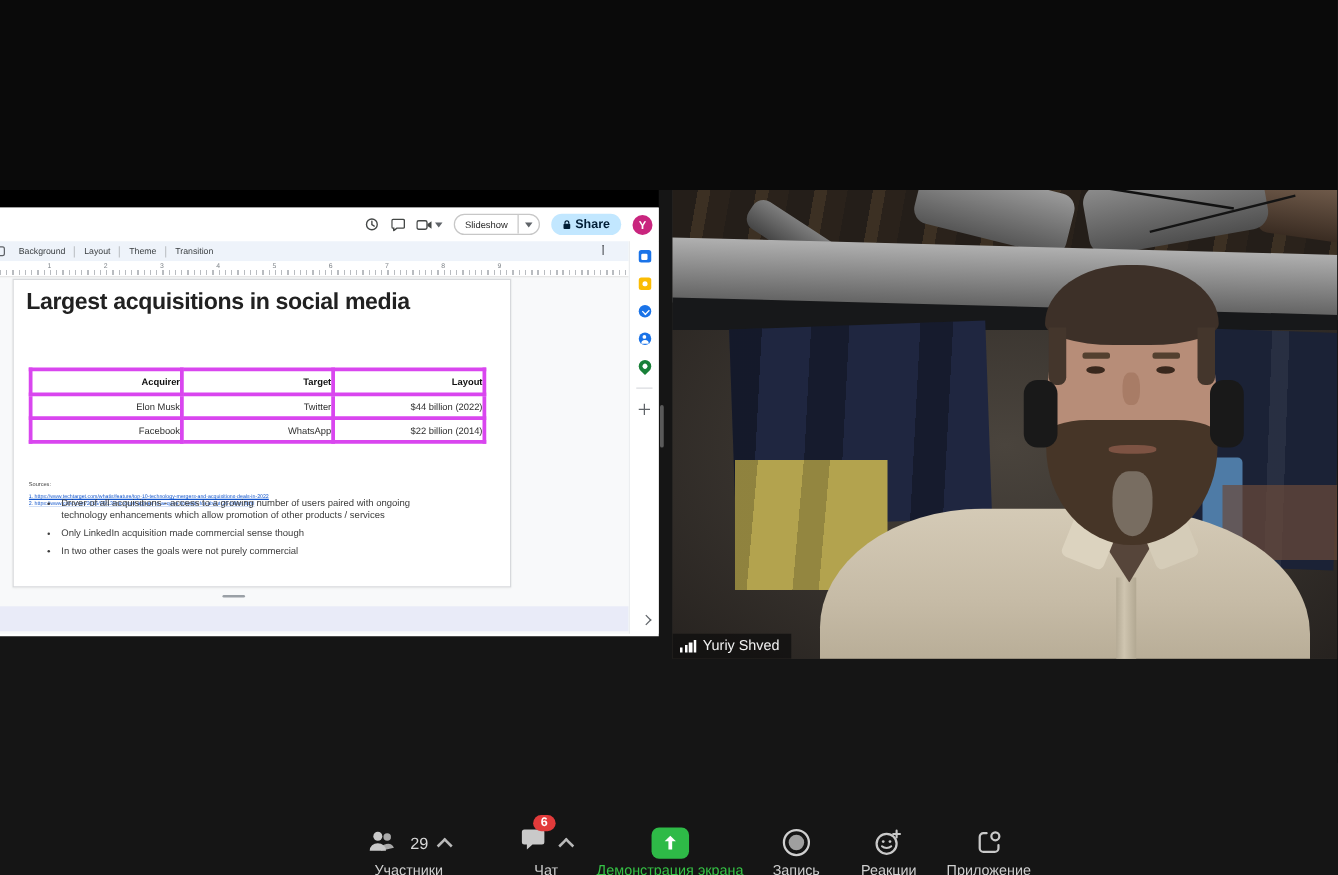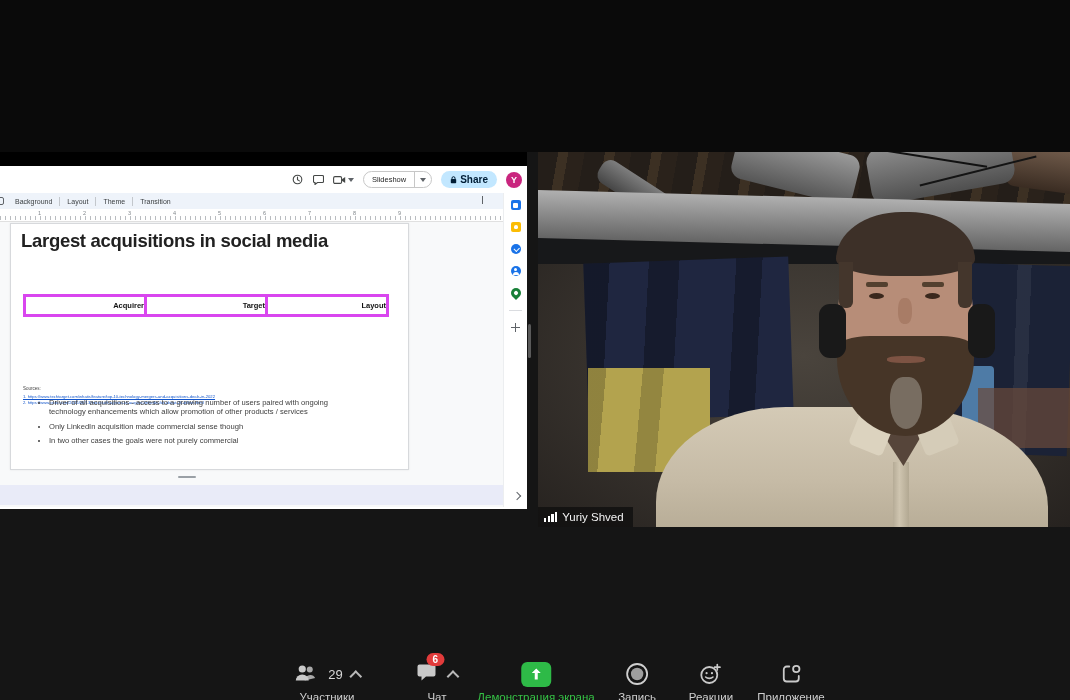--- a/index.html
+++ b/index.html
@@ -229,20 +229,30 @@
         <div class="slide-card">
           <div class="slide-title">Largest acquisitions in social media</div>
 
           <table class="slide-table">
             <tbody>
                 <tr>
               <th>Acquirer</th>
               <th>Target</th>
               <th>Layout</th>
             </tr>
+            <tr>
+              <td>Elon Musk</td>
+              <td>Twitter</td>
+              <td>$44 billion (2022)</td>
+            </tr>
+            <tr>
+              <td>Facebook</td>
+              <td>WhatsApp</td>
+              <td>$22 billion (2014)</td>
+            </tr>
           </tbody>
             </table>
 
           <div class="sources">
             <span class="lbl">Sources:</span>
             <a class="lnk">1. https://www.techtarget.com/whatis/feature/top-10-technology-mergers-and-acquisitions-deals-in-2022</a>
             <a class="lnk">2. https://www.cnbc.com/2016/06/13/microsoft-agrees-to-acquire-linkedin-for-about-26-billion.html</a>
           </div>
 
           <ul class="bullets">

